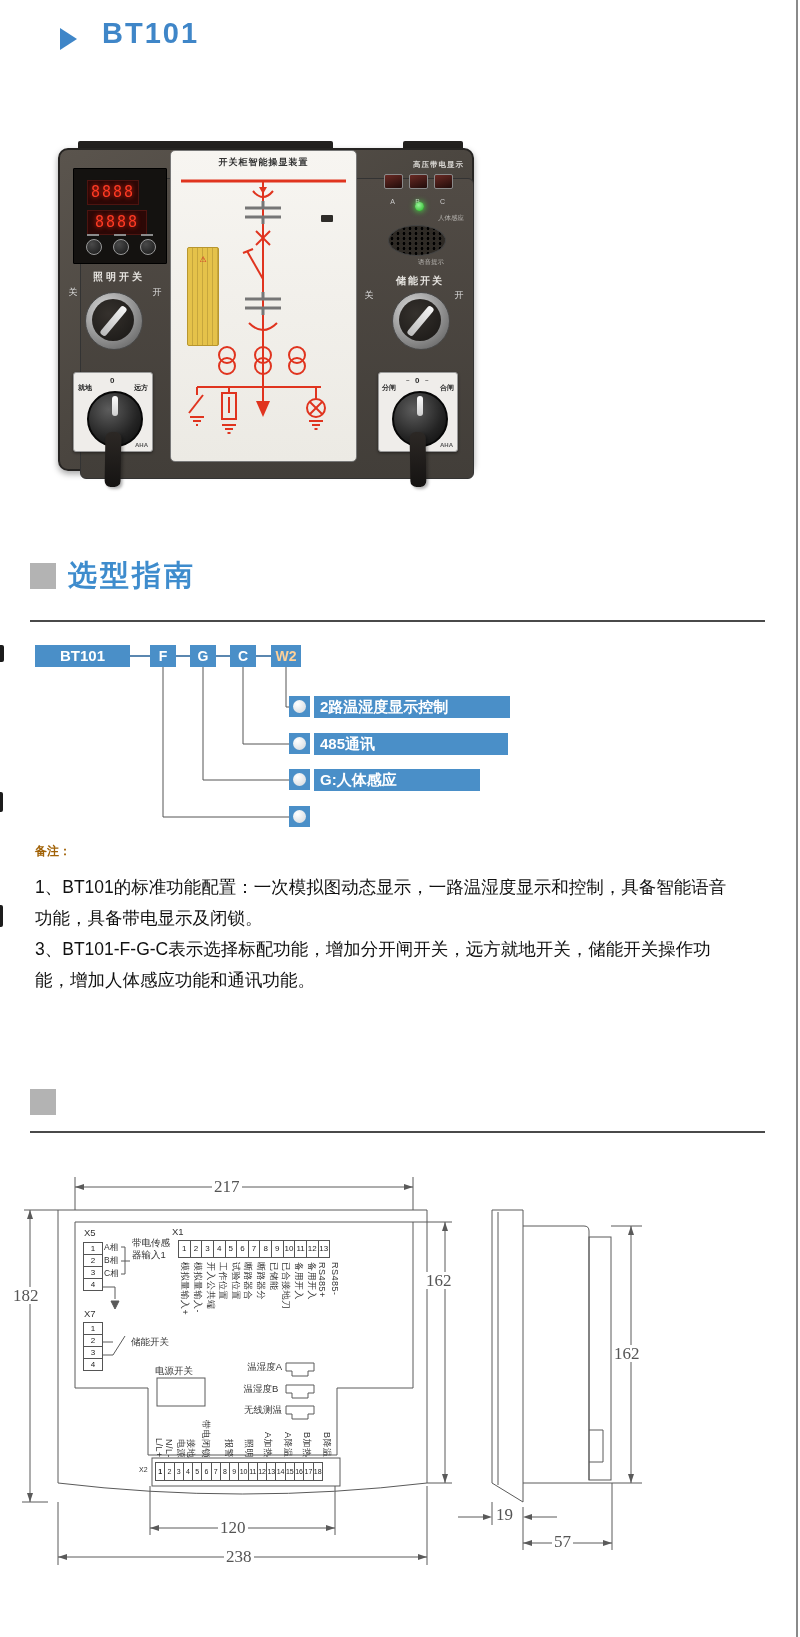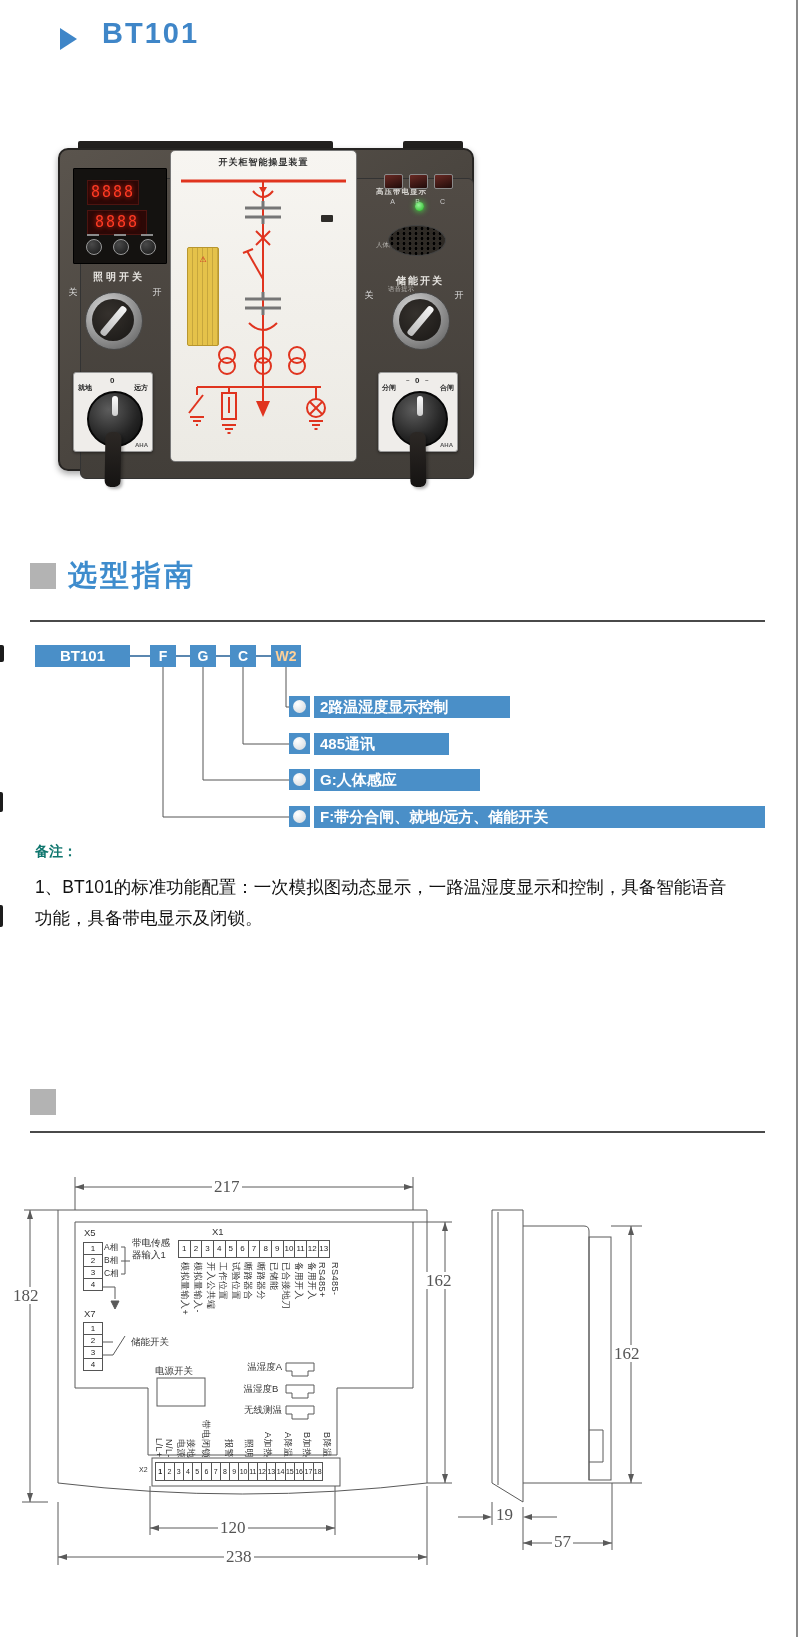--- a/index.html
+++ b/index.html
@@ -22,21 +22,21 @@
     background:linear-gradient(#514b45,#423e39);border:1px solid #333;}
   #disp-module{position:absolute;left:25px;top:38px;width:92px;height:94px;background:#141210;
     border-radius:1px;border:1px solid #000;}
   .seg{position:absolute;background:#2c0806;border:1px solid #4d1410;color:#ff3b24;
     font-family:"DejaVu Sans Mono",monospace;font-size:15px;line-height:22px;text-align:center;
     letter-spacing:2px;text-shadow:0 0 5px rgba(255,40,20,.9);}
   .btn-dash{position:absolute;width:12px;height:2px;background:#8b8b8b;}
   .rbtn{position:absolute;width:14px;height:14px;border-radius:50%;border:1px solid #999;
     background:radial-gradient(circle at 35% 30%,#4a4a4a,#161616);}
   .dev-label{position:absolute;color:#e6e4e0;font-weight:bold;text-align:center;}
-  .dev-small{position:absolute;color:#b9b7b3;text-align:left;margin-top:27px;}
+  .dev-small{position:absolute;color:#b9b7b3;text-align:right;}
   .onoff{position:absolute;font-size:9px;color:#ddd;width:14px;text-align:center;}
   .knob-ring{position:absolute;width:56px;height:56px;border-radius:50%;
     background:radial-gradient(circle at 35% 30%,#d9d9d9,#8a8a8a 60%,#555);border:1px solid #4a4a4a;}
   .knob-inner{position:absolute;width:42px;height:42px;border-radius:50%;
     background:radial-gradient(circle at 40% 35%,#35312d,#191715);}
   .knob-slot{position:absolute;width:7px;height:36px;border-radius:3px;
     background:linear-gradient(#f5f5f5,#bbb);transform:rotate(40deg);}
   #mimic{position:absolute;left:122px;top:20px;width:185px;height:310px;border-radius:5px;
     background:linear-gradient(#f7f5f1,#eceae4);border:1px solid #777;overflow:hidden;}
   #mimic-title{position:relative;padding-top:5px;font-size:9px;font-weight:bold;color:#333;
@@ -71,21 +71,21 @@
   
   .code-box{position:absolute;top:645px;height:22px;background:#4a8fc8;color:#fff;
     font-weight:bold;text-align:center;line-height:22px;}
   .code-dash{position:absolute;top:655px;height:2px;background:#5b87b0;}
   .opt-bullet{position:absolute;width:21px;height:21px;background:#4a8fc8;}
   .opt-bullet i{position:absolute;left:4px;top:4px;width:13px;height:13px;border-radius:50%;
     background:radial-gradient(circle at 35% 30%,#fff,#cfd6dc);}
   .opt-bar{position:absolute;height:22px;background:#4a8fc8;color:#fff;font-size:15px;
     font-weight:bold;line-height:22px;padding-left:6px;box-sizing:border-box;white-space:nowrap;overflow:hidden;}
   
-  #notes-heading{position:absolute;left:35px;top:843px;font-size:14px;font-weight:bold;color:#0f766e;}
+  #notes-heading{position:absolute;left:35px;top:843px;font-size:12px;font-weight:bold;color:#a16207;}
   #notes{position:absolute;left:35px;top:872px;width:692px;font-size:17.5px;line-height:31px;color:#111;}
   #notes div{margin:0;}
   
   #drawing{position:absolute;left:0;top:1125px;width:800px;height:512px;}
   #draw-svg{position:absolute;left:0;top:0;}
   .dim{position:absolute;font-family:"Liberation Serif",serif;font-size:17px;color:#555;
     background:#fff;padding:0 2px;line-height:1;}
   .cad{position:absolute;font-size:9.5px;color:#333;line-height:1.1;white-space:nowrap;}
   .cad-sm{position:absolute;font-size:8.5px;color:#333;line-height:13px;white-space:nowrap;}
   .vlabel{position:absolute;writing-mode:vertical-rl;text-orientation:sideways;
@@ -263,33 +263,33 @@
     </g>
   </svg>
 
   <div class="opt-bullet" style="left:289px;top:696px;">
       <i></i>
     </div>
   <div class="opt-bar" style="left:314px;top:696px;width:196px;">2路温湿度显示控制</div>
   <div class="opt-bullet" style="left:289px;top:733px;">
       <i></i>
     </div>
-  <div class="opt-bar" style="left:314px;top:733px;width:135px;">485通讯</div>
+  <div class="opt-bar" style="left:314px;top:733px;width:194px;">485通讯</div>
   <div class="opt-bullet" style="left:289px;top:769px;">
       <i></i>
     </div>
   <div class="opt-bar" style="left:314px;top:769px;width:166px;">G:人体感应</div>
   <div class="opt-bullet" style="left:289px;top:806px;">
       <i></i>
     </div>
-  <div class="opt-bar" style="left:314px;top:806px;width:451px;">F:带分合闸、就地/远方、储能开关</div>
 
   <div id="notes-heading">备注：</div>
   <div id="notes">
     <div>1、BT101的标准功能配置：一次模拟图动态显示，一路温湿度显示和控制，具备智能语音功能，具备带电显示及闭锁。</div>
+    <div>3、BT101-F-G-C表示选择标配功能，增加分开闸开关，远方就地开关，储能开关操作功能，增加人体感应功能和通讯功能。</div>
   </div>
 
   <div class="sec-square" style="left:30px;top:1089px;"></div>
   <div class="sec-line" style="top:1131px;"></div>
 
   <div id="drawing">
     <svg id="draw-svg" width="800" height="512">
       <g stroke="#5a5a5a" stroke-width="1" fill="none">
 
         <path d="M58,85 H427 M58,85 V358 M427,85 V358"></path>
@@ -358,21 +358,21 @@
     <div class="dim" style="left:212px;top:53px;">217</div>
     <div class="dim" style="left:11px;top:162px;">182</div>
     <div class="dim" style="left:424px;top:147px;">162</div>
     <div class="dim" style="left:218px;top:394px;">120</div>
     <div class="dim" style="left:224px;top:423px;">238</div>
     <div class="dim" style="left:612px;top:220px;">162</div>
     <div class="dim" style="left:494px;top:381px;">19</div>
     <div class="dim" style="left:552px;top:408px;">57</div>
 
     <div class="cad" style="left:84px;top:103px;">X5</div>
-    <div class="cad" style="left:172px;top:102px;margin-left:40px;">X1</div>
+    <div class="cad" style="left:172px;top:102px;">X1</div>
     <div class="cad" style="left:84px;top:184px;">X7</div>
     <div class="cad" style="left:139px;top:341px;font-size:7px;">X2</div>
 
     <div class="cad-sm" style="left:104px;top:116px;">A相</div>
     <div class="cad-sm" style="left:104px;top:129px;">B相</div>
     <div class="cad-sm" style="left:104px;top:142px;">C相</div>
     <div class="cad" style="left:132px;top:113px;">带电传感</div>
     <div class="cad" style="left:132px;top:125px;">器输入1</div>
 
     <div class="cad" style="left:131px;top:212px;">储能开关</div>

